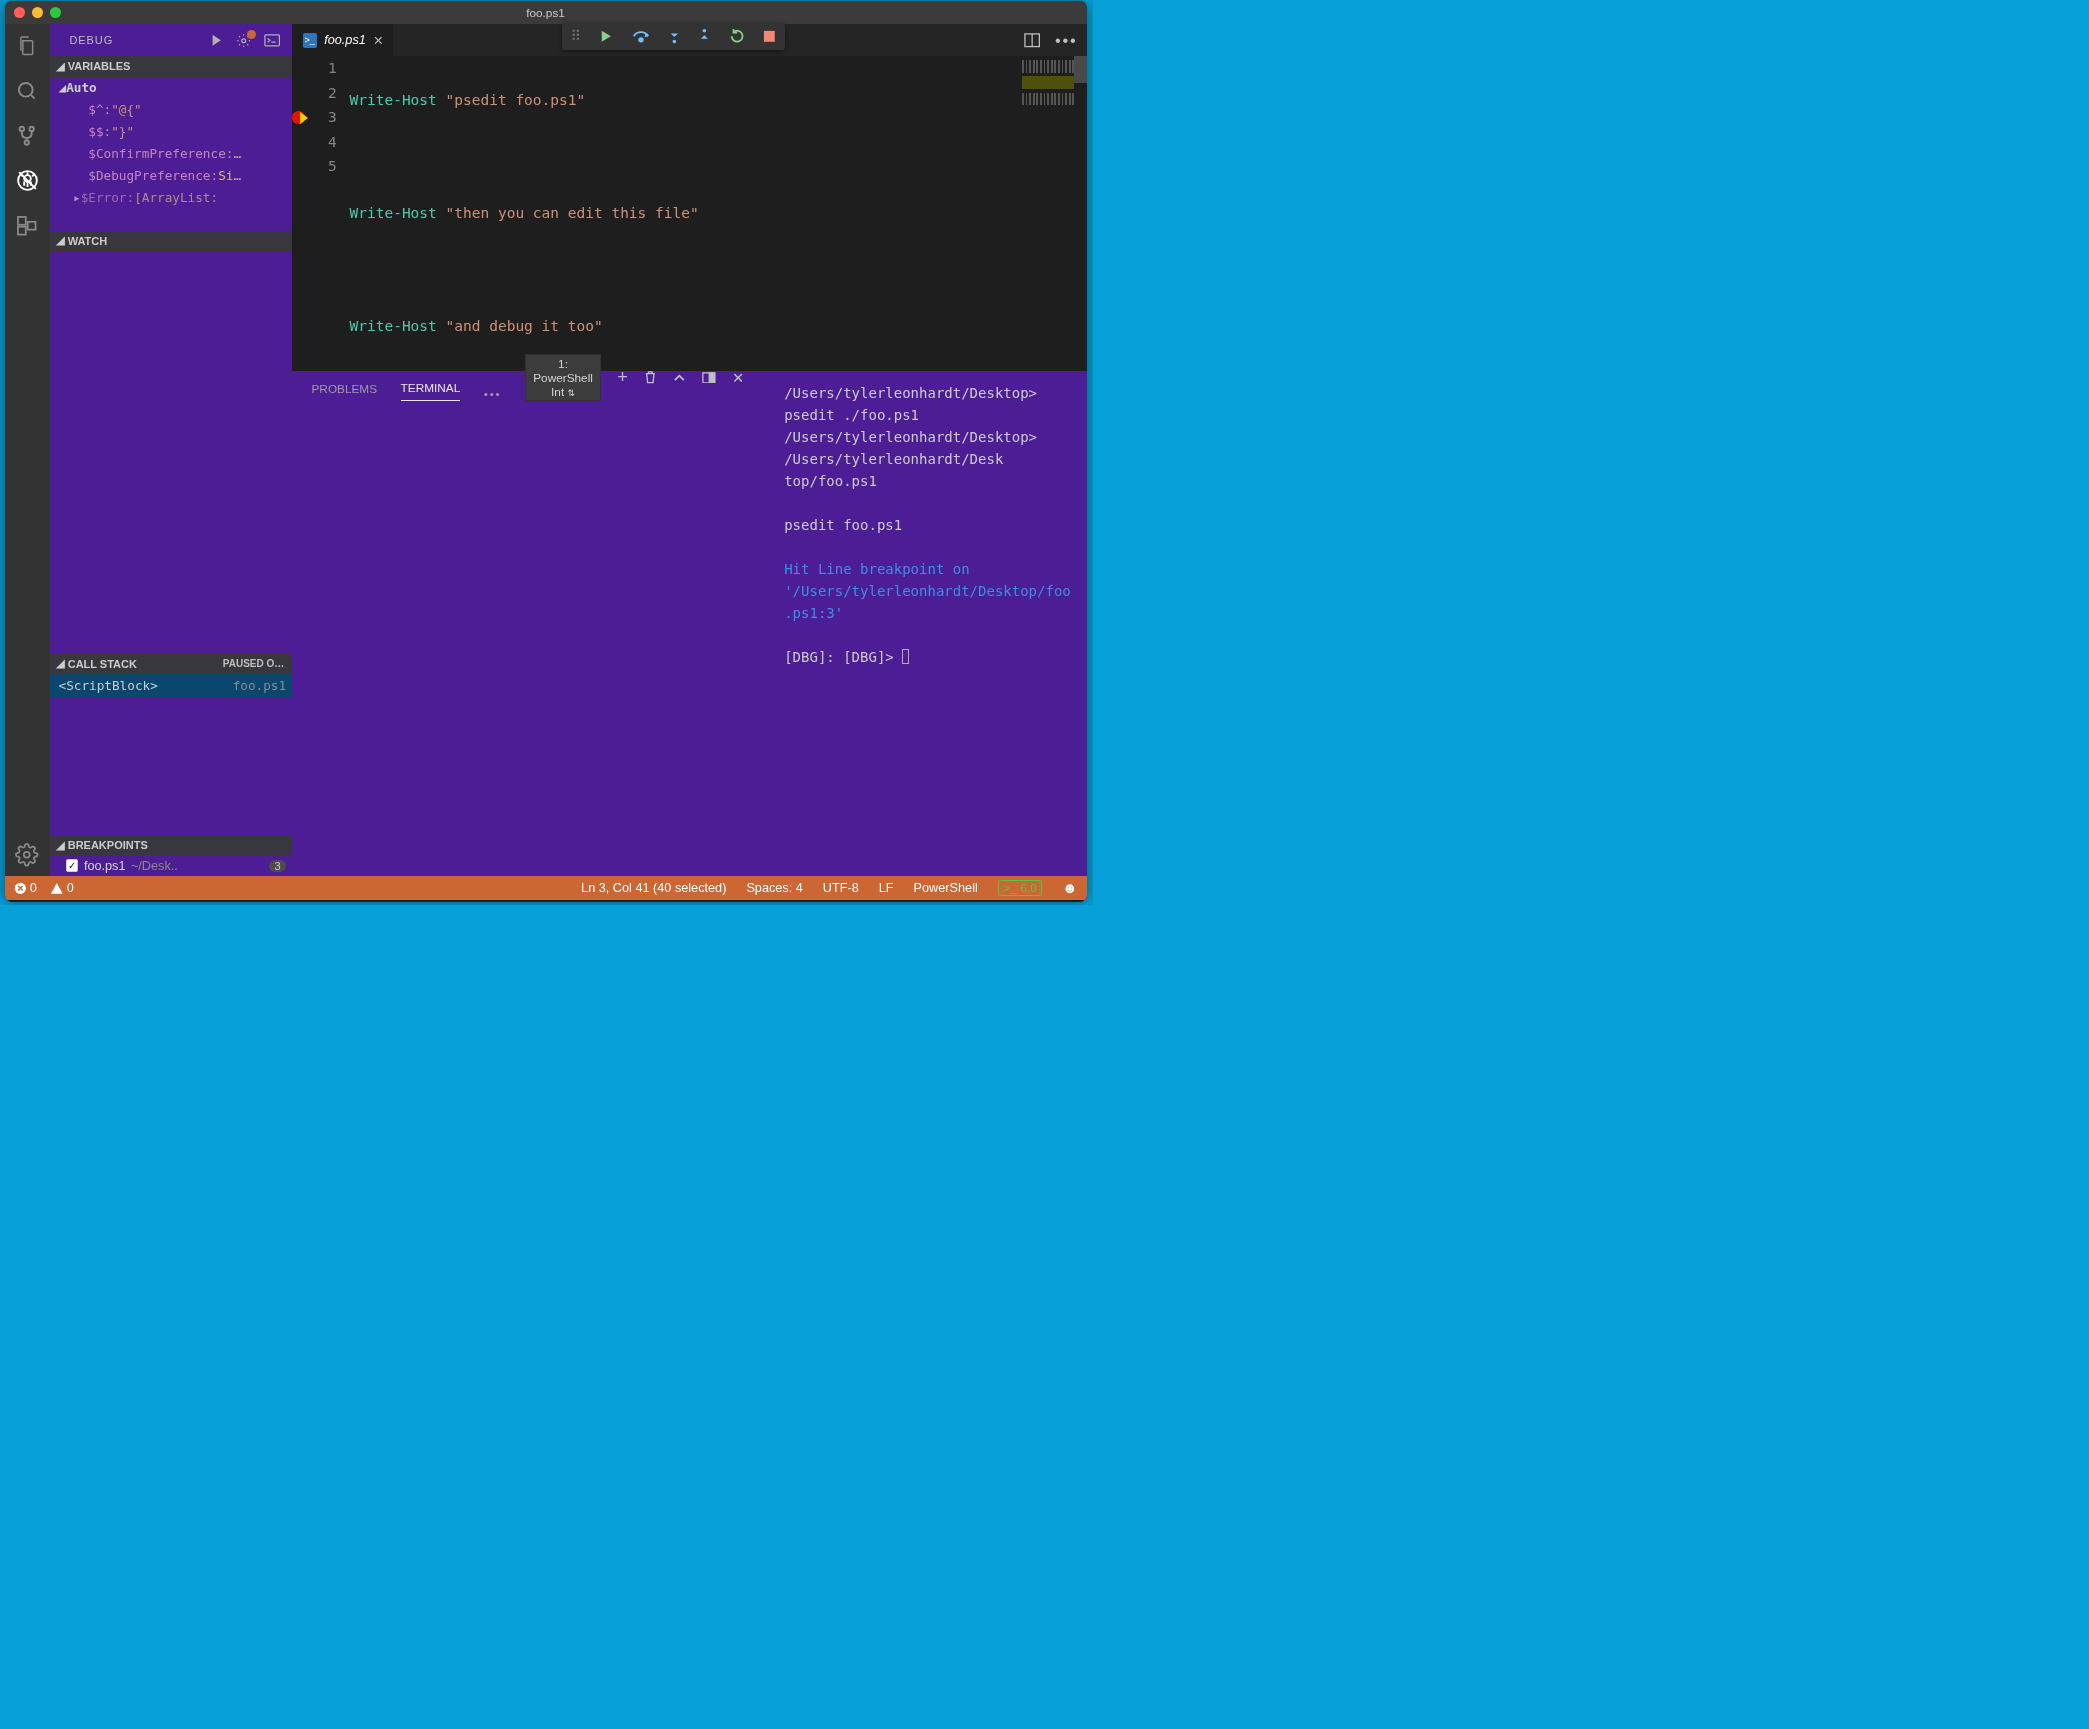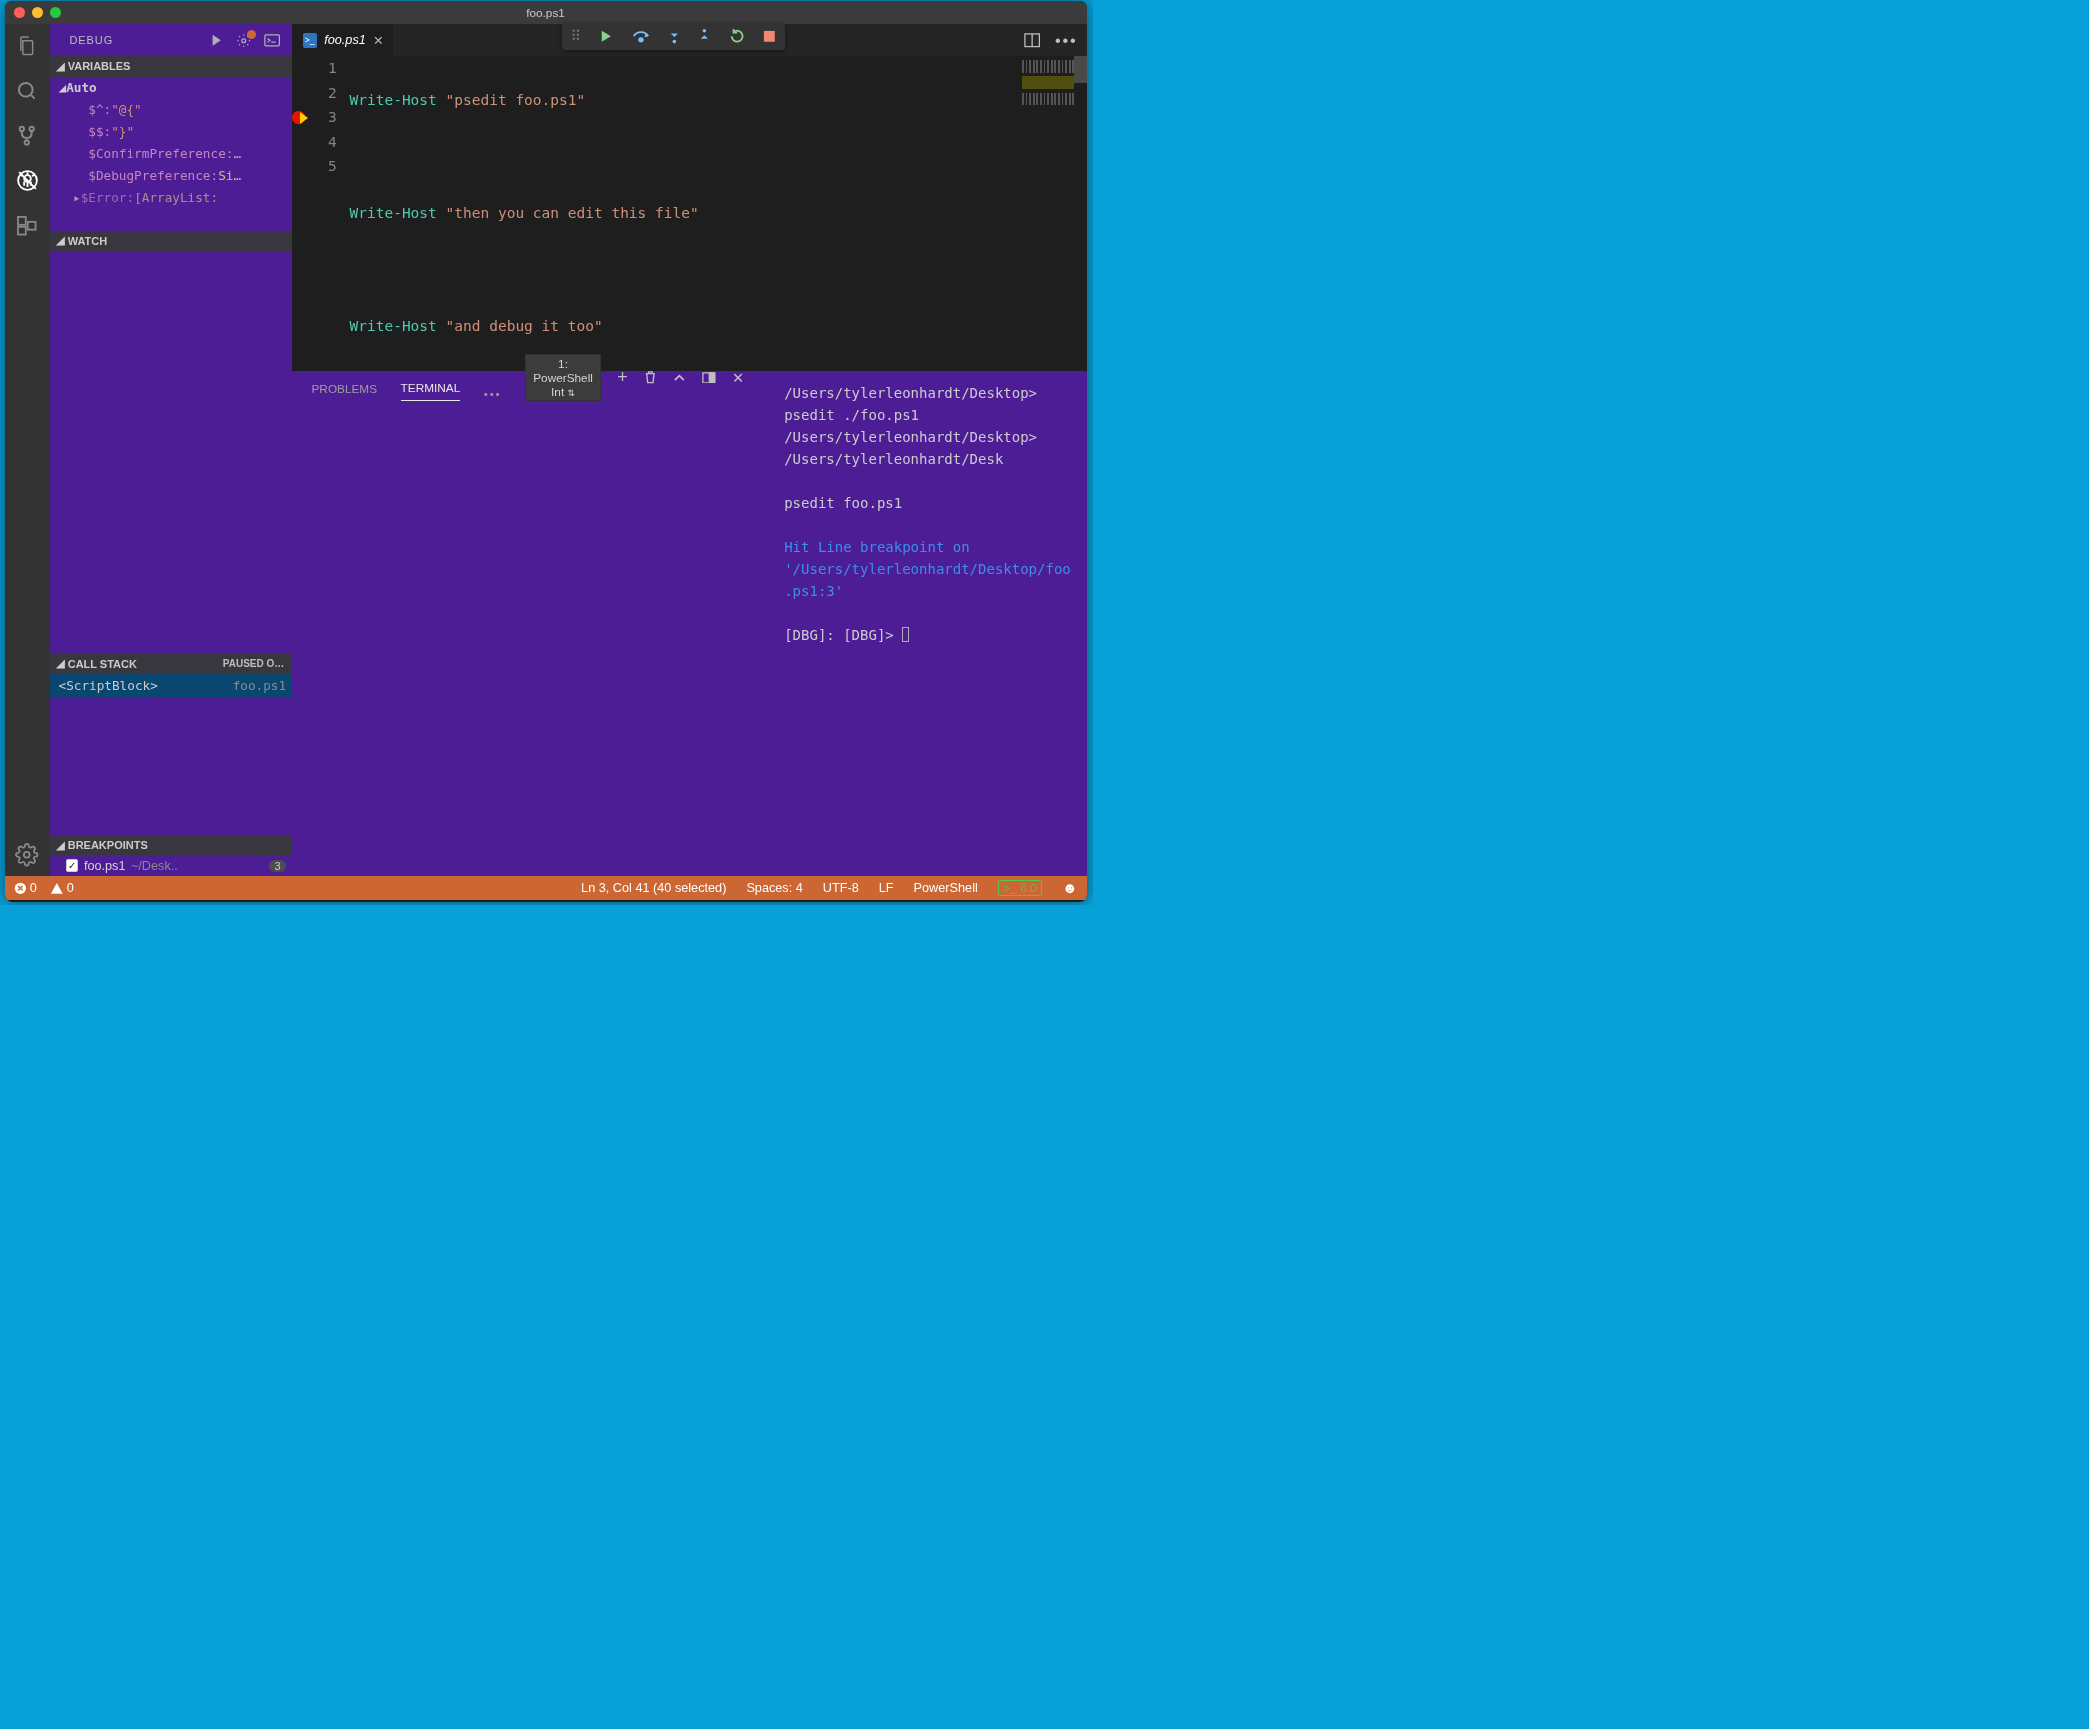--- a/index.html
+++ b/index.html
@@ -329,20 +329,21 @@
                   <rect x="1" y="1" width="13" height="11"></rect>
                   <rect x="8" y="1" width="6" height="11" fill="currentColor"></rect>
                 </svg>
               </span>
             <span style="font-size:14.5px;">✕</span>
           </div>
         </div>
         <div class="terminal">
 <div>/Users/tylerleonhardt/Desktop&gt; psedit ./foo.ps1</div>
 <div>/Users/tylerleonhardt/Desktop&gt; /Users/tylerleonhardt/Desk</div>
+<div>top/foo.ps1</div>
 <div style="height:22px"></div>
 <div>psedit foo.ps1</div>
 <div style="height:22px"></div>
 <div class="blue">Hit Line breakpoint on '/Users/tylerleonhardt/Desktop/foo</div>
 <div class="blue">.ps1:3'</div>
 <div style="height:22px"></div>
 <div><span>[DBG]:  [DBG]&gt; </span><span class="cursor"></span></div>
         </div>
       </div>
     </div>

